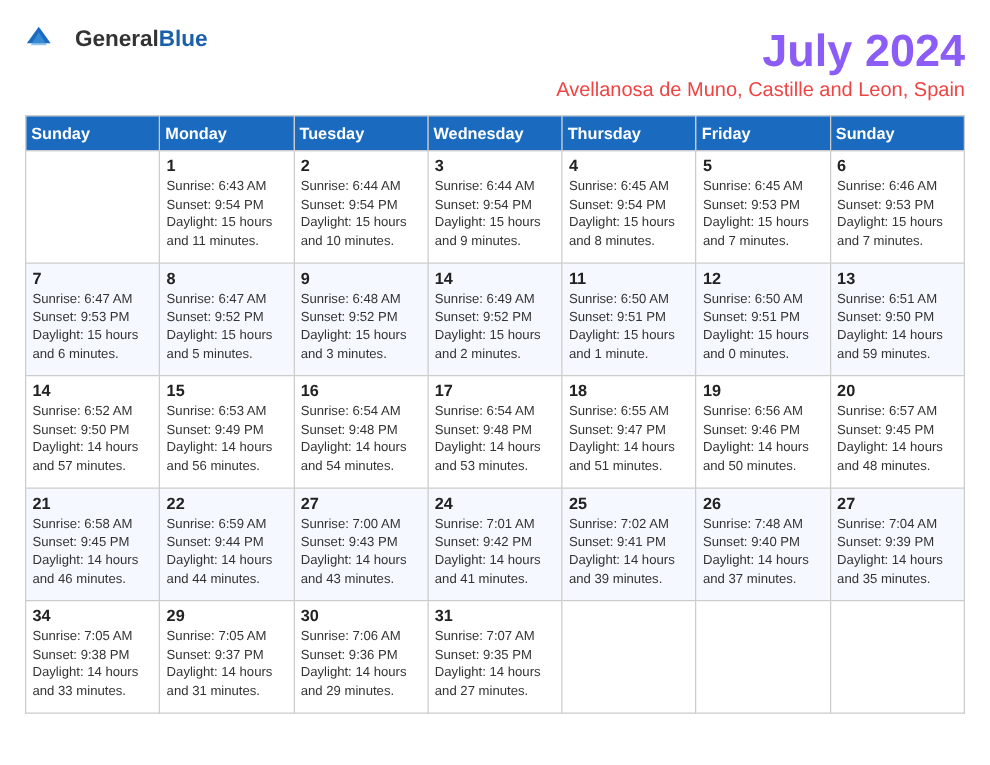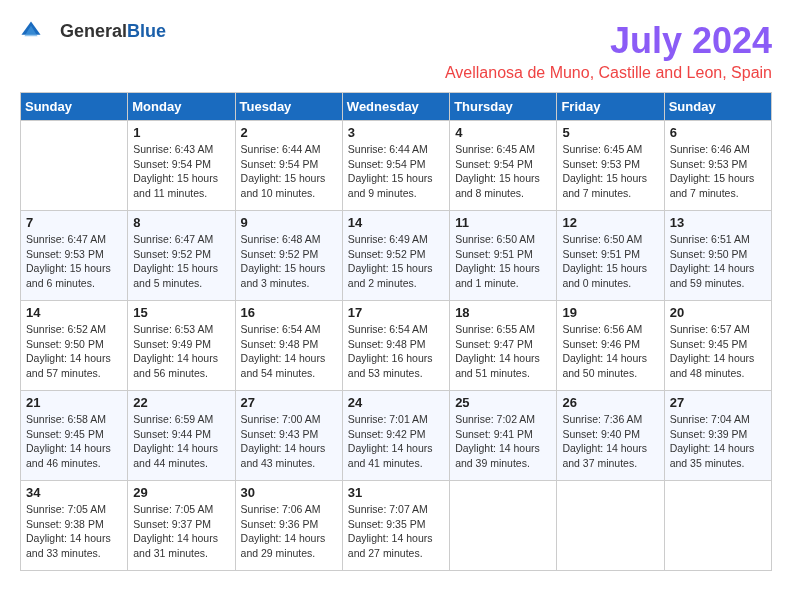--- a/index.html
+++ b/index.html
@@ -254,21 +254,21 @@
           <span>Sunrise: 6:54 AM</span><br>
           <span>Sunset: 9:48 PM</span><br>
           <span>Daylight: 14 hours and 54 minutes.</span>
         </div>
         </td>
         <td>
           <span class="day-number">17</span>
         <div class="day-info">
           <span>Sunrise: 6:54 AM</span><br>
           <span>Sunset: 9:48 PM</span><br>
-          <span>Daylight: 16 hours and 53 minutes.</span>
+          <span>Daylight: 14 hours and 53 minutes.</span>
         </div>
         </td>
         <td>
           <span class="day-number">18</span>
         <div class="day-info">
           <span>Sunrise: 6:55 AM</span><br>
           <span>Sunset: 9:47 PM</span><br>
           <span>Daylight: 14 hours and 51 minutes.</span>
         </div>
         </td>
@@ -326,21 +326,21 @@
           <span class="day-number">25</span>
         <div class="day-info">
           <span>Sunrise: 7:02 AM</span><br>
           <span>Sunset: 9:41 PM</span><br>
           <span>Daylight: 14 hours and 39 minutes.</span>
         </div>
         </td>
         <td>
           <span class="day-number">26</span>
         <div class="day-info">
-          <span>Sunrise: 7:36 AM</span><br>
+          <span>Sunrise: 7:48 AM</span><br>
           <span>Sunset: 9:40 PM</span><br>
           <span>Daylight: 14 hours and 37 minutes.</span>
         </div>
         </td>
         <td>
           <span class="day-number">27</span>
         <div class="day-info">
           <span>Sunrise: 7:04 AM</span><br>
           <span>Sunset: 9:39 PM</span><br>
           <span>Daylight: 14 hours and 35 minutes.</span>

